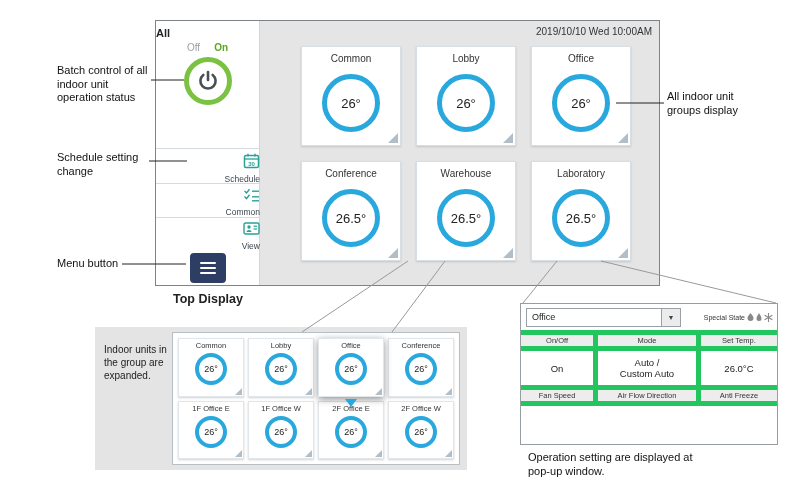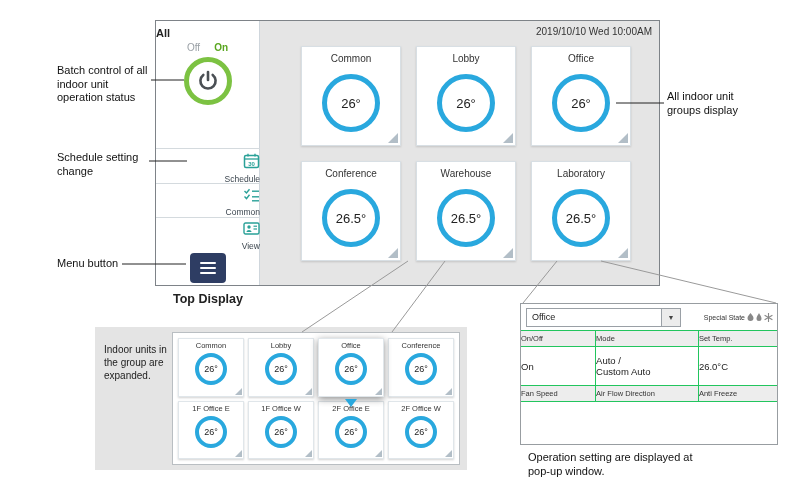--- a/index.html
+++ b/index.html
@@ -44,21 +44,21 @@
   .unit-card.selected{box-shadow:0 2px 7px rgba(0,0,0,.45);z-index:2}
   .sel-arrow{position:absolute;left:50%;bottom:-11px;margin-left:-6px;width:0;height:0;border-left:6px solid transparent;border-right:6px solid transparent;border-top:8px solid #29a8de;z-index:4}
 
   
   .popup{position:absolute;left:520px;top:303px;width:258px;height:142px;background:#fff;border:1.5px solid #989da1;z-index:2}
   .popup-header{display:flex;align-items:center;padding:4px 4px 3px 5px}
   .group-input{width:136px;height:19px;border:1px solid #9aa0a6;background:#fff;font-size:9px;line-height:17px;padding-left:5px;color:#222;cursor:text}
   .dd-btn{width:19px;height:19px;border:1px solid #9aa0a6;border-left:none;background:#ececec;display:flex;align-items:center;justify-content:center;font-size:7px;color:#444;cursor:pointer}
   .special{margin-left:auto;display:flex;align-items:center;gap:2px;font-size:7px;color:#333;white-space:nowrap}
   .popup table{width:100%;border-collapse:collapse;table-layout:fixed}
-  .popup td{border:1px solid #22c55e;text-align:left;vertical-align:middle;overflow:hidden}
+  .popup td{border:5px solid #22c55e;text-align:center;vertical-align:middle;overflow:hidden}
   .popup tr td:first-child{border-left:none}
   .popup tr td:last-child{border-right:none}
   .popup .hd{background:#ededed;font-size:7.5px;color:#333;height:16px}
   .popup .val{font-size:9.5px;color:#222;height:39px}
   .mode-wrap{display:inline-block;max-width:58px;line-height:11px}
   .afd-icons{display:flex;align-items:center;justify-content:center;gap:8px}
   .t-icon{font-size:13px;font-weight:bold;color:#29a8de;line-height:1}
 
   .popup-note{position:absolute;left:528px;top:450px;width:176px;font-size:11px;color:#111;line-height:14px;z-index:3}
 

